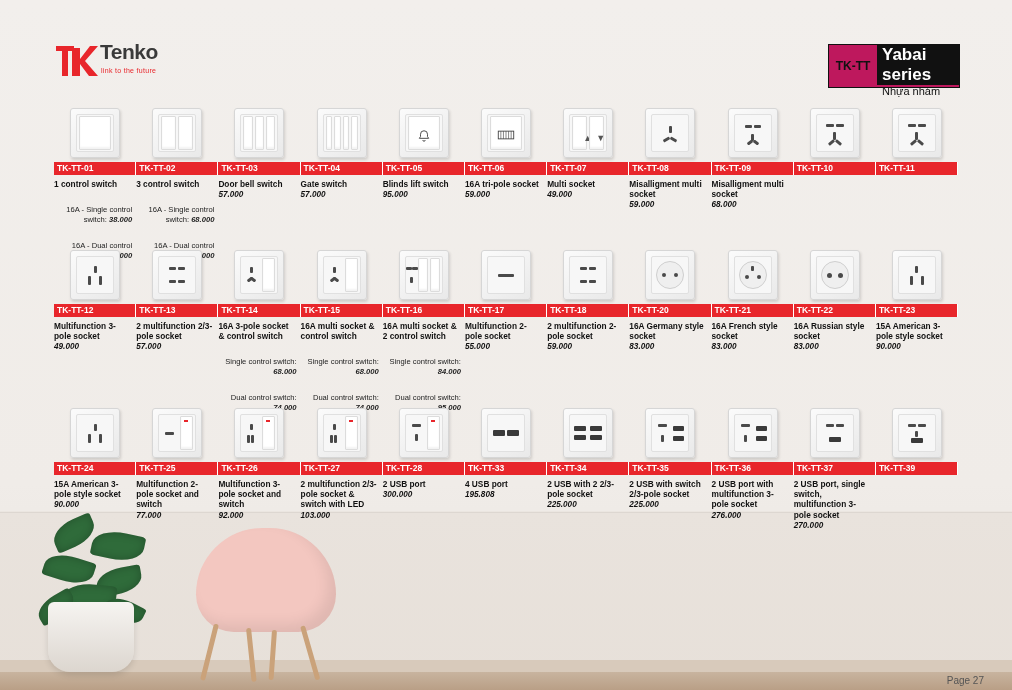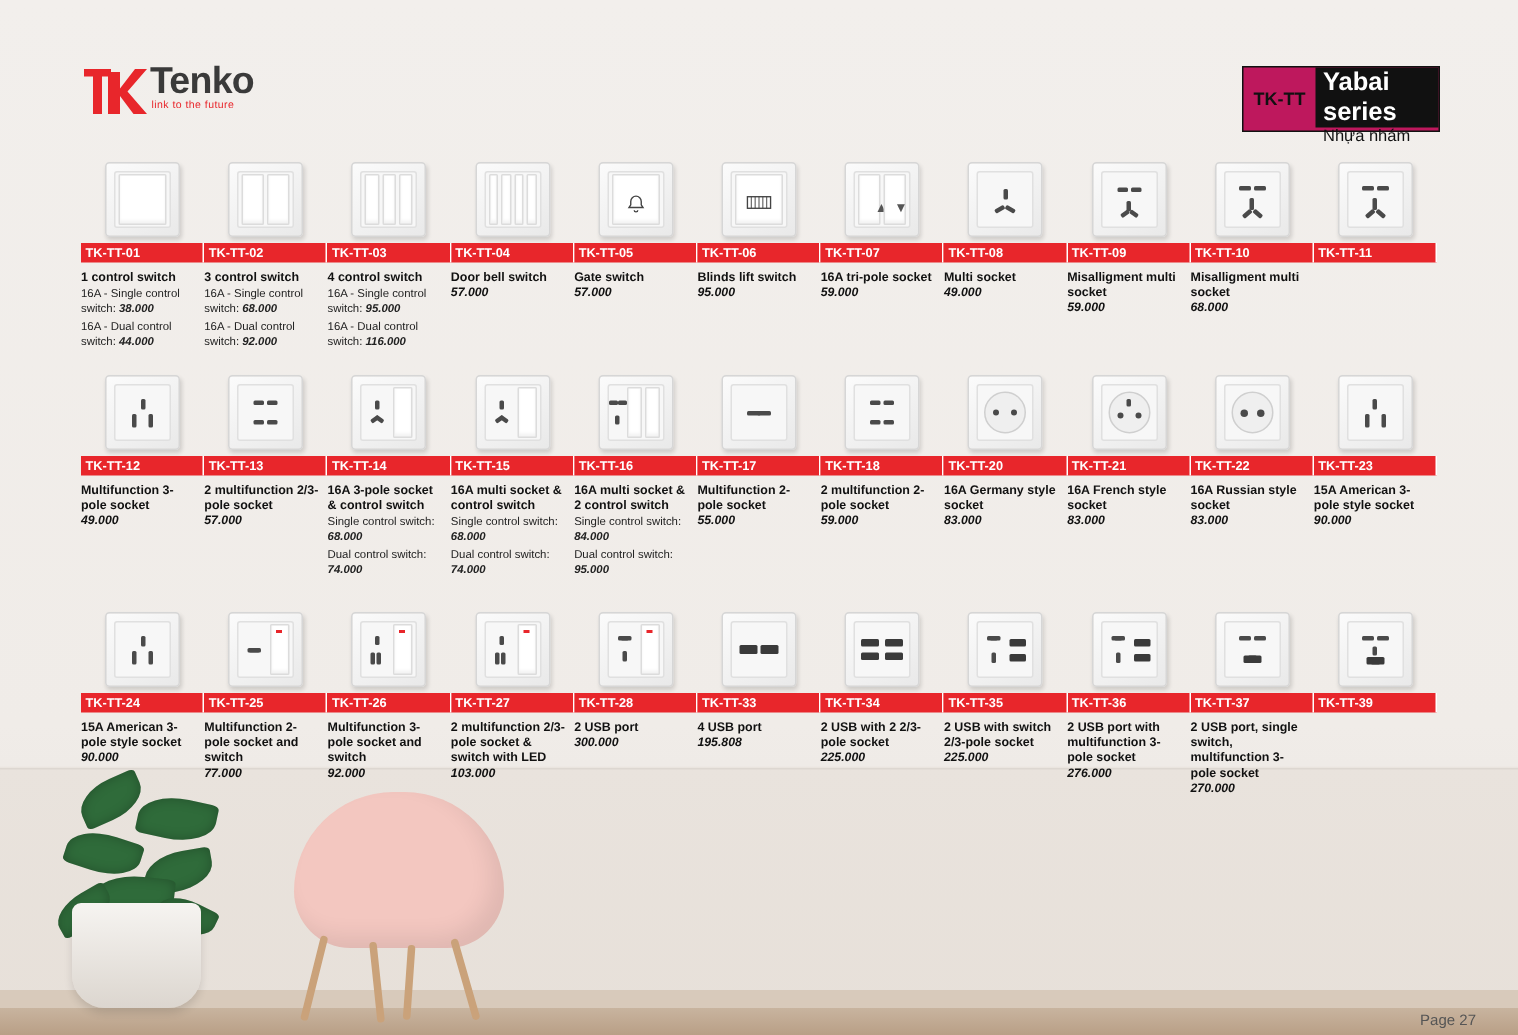--- a/index.html
+++ b/index.html
@@ -47,21 +47,21 @@
     position:absolute;background:#caa27a;width:5px;border-radius:3px;transform-origin:top center;
   }
   
   .logo{
     position:absolute;left:54px;top:40px;width:210px;height:42px;
   }
   .logo-mark{
     position:absolute;left:0;top:2px;width:40px;height:36px;
   }
   .logo-text{
-    position:absolute;left:46px;top:0px;font-size:25px;font-weight:bold;color:#3a3a3a;
+    position:absolute;left:46px;top:0px;font-size:21px;font-weight:bold;color:#3a3a3a;
     letter-spacing:-0.5px;
   }
   .logo-sub{
     position:absolute;left:47px;top:27px;font-size:7px;color:#e8262b;letter-spacing:.3px;
   }
   .series-box{
     position:absolute;left:828px;top:44px;width:130px;height:42px;border:1px solid #111;
     background:#be185d;display:flex;justify-content:flex-end;
   }
   .series-left{
@@ -94,21 +94,21 @@
     background:#e8262b;color:#fff;font-size:8.5px;font-weight:bold;
     height:13px;line-height:13px;padding-left:3px;margin-top:4px;
     border-right:1px solid #fff;
     white-space:nowrap;overflow:hidden;
   }
   .name{
     font-size:8.3px;font-weight:bold;color:#111;line-height:10.2px;
     margin-top:4px;padding-right:4px;
   }
   .desc{
-    font-size:7.6px;color:#222;line-height:10px;padding-right:4px;margin-top:2px;
+    font-size:7.6px;color:#222;line-height:10px;padding-right:4px;margin-top:16px;text-align:right;
   }
   .desc b{font-weight:bold;font-style:italic;}
   .price{font-size:8.2px;font-weight:bold;font-style:italic;color:#111;margin-top:1px;}
   
   .face{
     position:absolute;left:5px;top:5px;right:5px;bottom:5px;
     background:#f7f7f7;border:1px solid #e0e0e0;border-radius:2px;
     display:flex;align-items:center;justify-content:center;gap:2px;
     padding:2px;box-sizing:border-box;
   }
@@ -355,25 +355,20 @@
           <div class="name">1 control switch</div>
           <div class="desc">16A - Single control switch: <b>38.000</b></div>
           <div class="desc">16A - Dual control switch: <b>44.000</b></div>
         </div>
         <div class="cell">
           <div class="name">3 control switch</div>
           <div class="desc">16A - Single control switch: <b>68.000</b></div>
           <div class="desc">16A - Dual control switch: <b>92.000</b></div>
         </div>
         <div class="cell">
-          <div class="name">4 control switch</div>
-          <div class="desc">16A - Single control switch: <b>95.000</b></div>
-          <div class="desc">16A - Dual control switch: <b>116.000</b></div>
-        </div>
-        <div class="cell">
           <div class="name">Door bell switch</div>
           <div class="price">57.000</div>
         </div>
         <div class="cell">
           <div class="name">Gate switch</div>
           <div class="price">57.000</div>
         </div>
         <div class="cell">
           <div class="name">Blinds lift switch</div>
           <div class="price">95.000</div>

